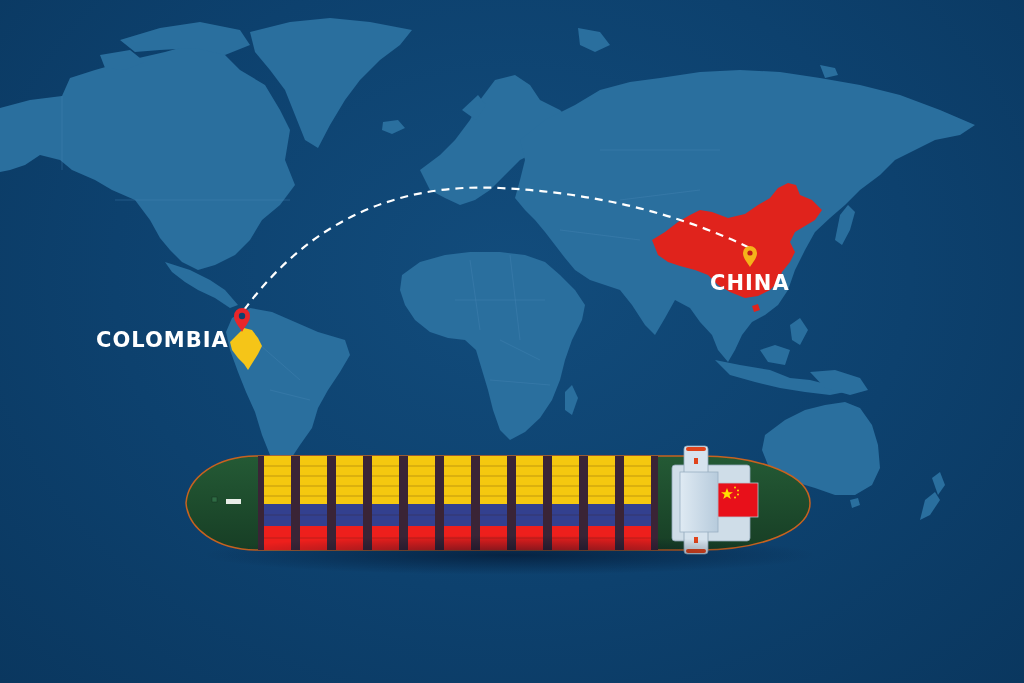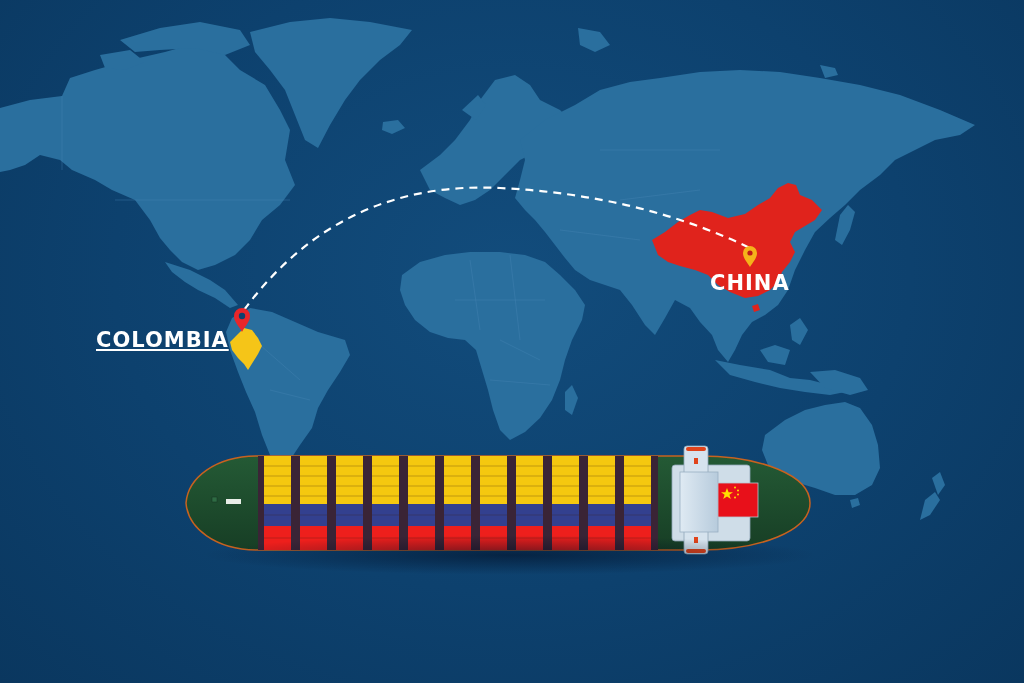--- a/index.html
+++ b/index.html
@@ -1,21 +1,21 @@
 <!DOCTYPE html>
 <html><head>
 <meta charset="utf-8">
 <style>
   html,body{margin:0;padding:0;}
   body{width:1024px;height:683px;overflow:hidden;background:#0c3e69;font-family:"DejaVu Sans","Liberation Sans",sans-serif;}
   .scene{position:relative;width:1024px;height:683px;overflow:hidden;
     background:radial-gradient(ellipse at 50% 40%, #124c7c 0%, #0d416e 55%, #0a375f 100%);}
   svg.map{position:absolute;left:0;top:0;}
   .label{position:absolute;color:#ffffff;font-weight:bold;letter-spacing:1px;font-family:"DejaVu Sans","Liberation Sans",sans-serif;}
-  .label.colombia{left:96px;top:328px;font-size:21px;text-decoration:underline;}
+  .label.colombia{left:96px;top:328px;font-size:21px;}
   .label.china{left:710px;top:271px;font-size:21px;}
   .ship-shadow{position:absolute;left:200px;top:535px;width:620px;height:40px;border-radius:50%;
     background:radial-gradient(ellipse, rgba(0,10,30,0.55) 0%, rgba(0,10,30,0) 70%);}
 </style>
 </head>
 <body>
 
 <div class="scene">
 
   <svg class="map" width="1024" height="683" viewBox="0 0 1024 683">

